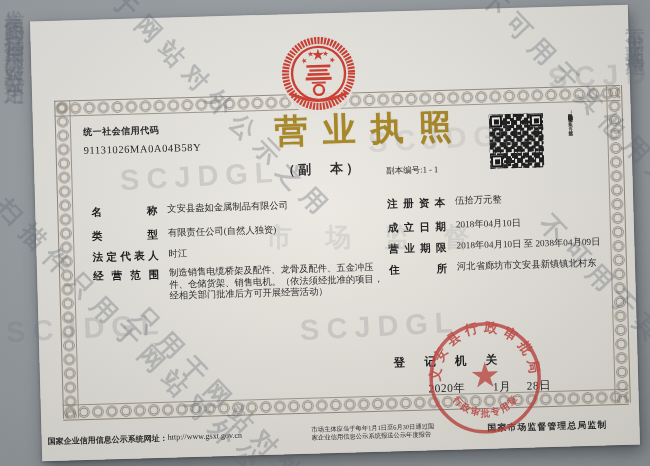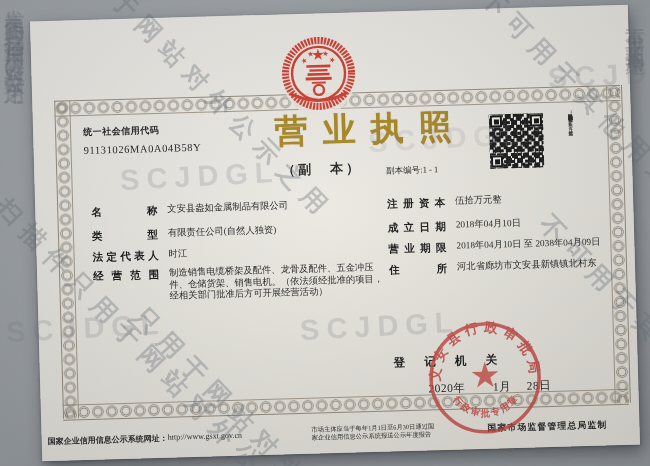--- a/index.html
+++ b/index.html
@@ -203,15 +203,16 @@
     <div class="wm wm-diag" id="wmB">不可用于其他用途</div>
     <div class="wm wm-diag" id="wmD">照片或扫描件只用于网站对外公示之用</div>
     <div class="wm wm-diag" id="wmE">只用于网站对外公示之用</div>
     <div class="wm wm-diag" id="wmF">不可用于其他用途</div>
     <div class="wm wm-vert" id="wmG">不可用于其他用途</div>
     <div class="wm wm-scj" id="wmS1">SCJDGL</div>
     <div class="wm wm-scj" id="wmS2">SCJDGL</div>
     <div class="wm wm-scj" id="wmS3">SCJDGL</div>
     <div class="wm wm-scj" id="wmS4">SCJDGL</div>
     <div class="wm wm-scj" id="wmS5">SCJDGL</div>
+    <div class="wm wm-mkt" id="wmM">市 场 监 督</div>
   </div>
 
 </div>
 
 </body></html>

